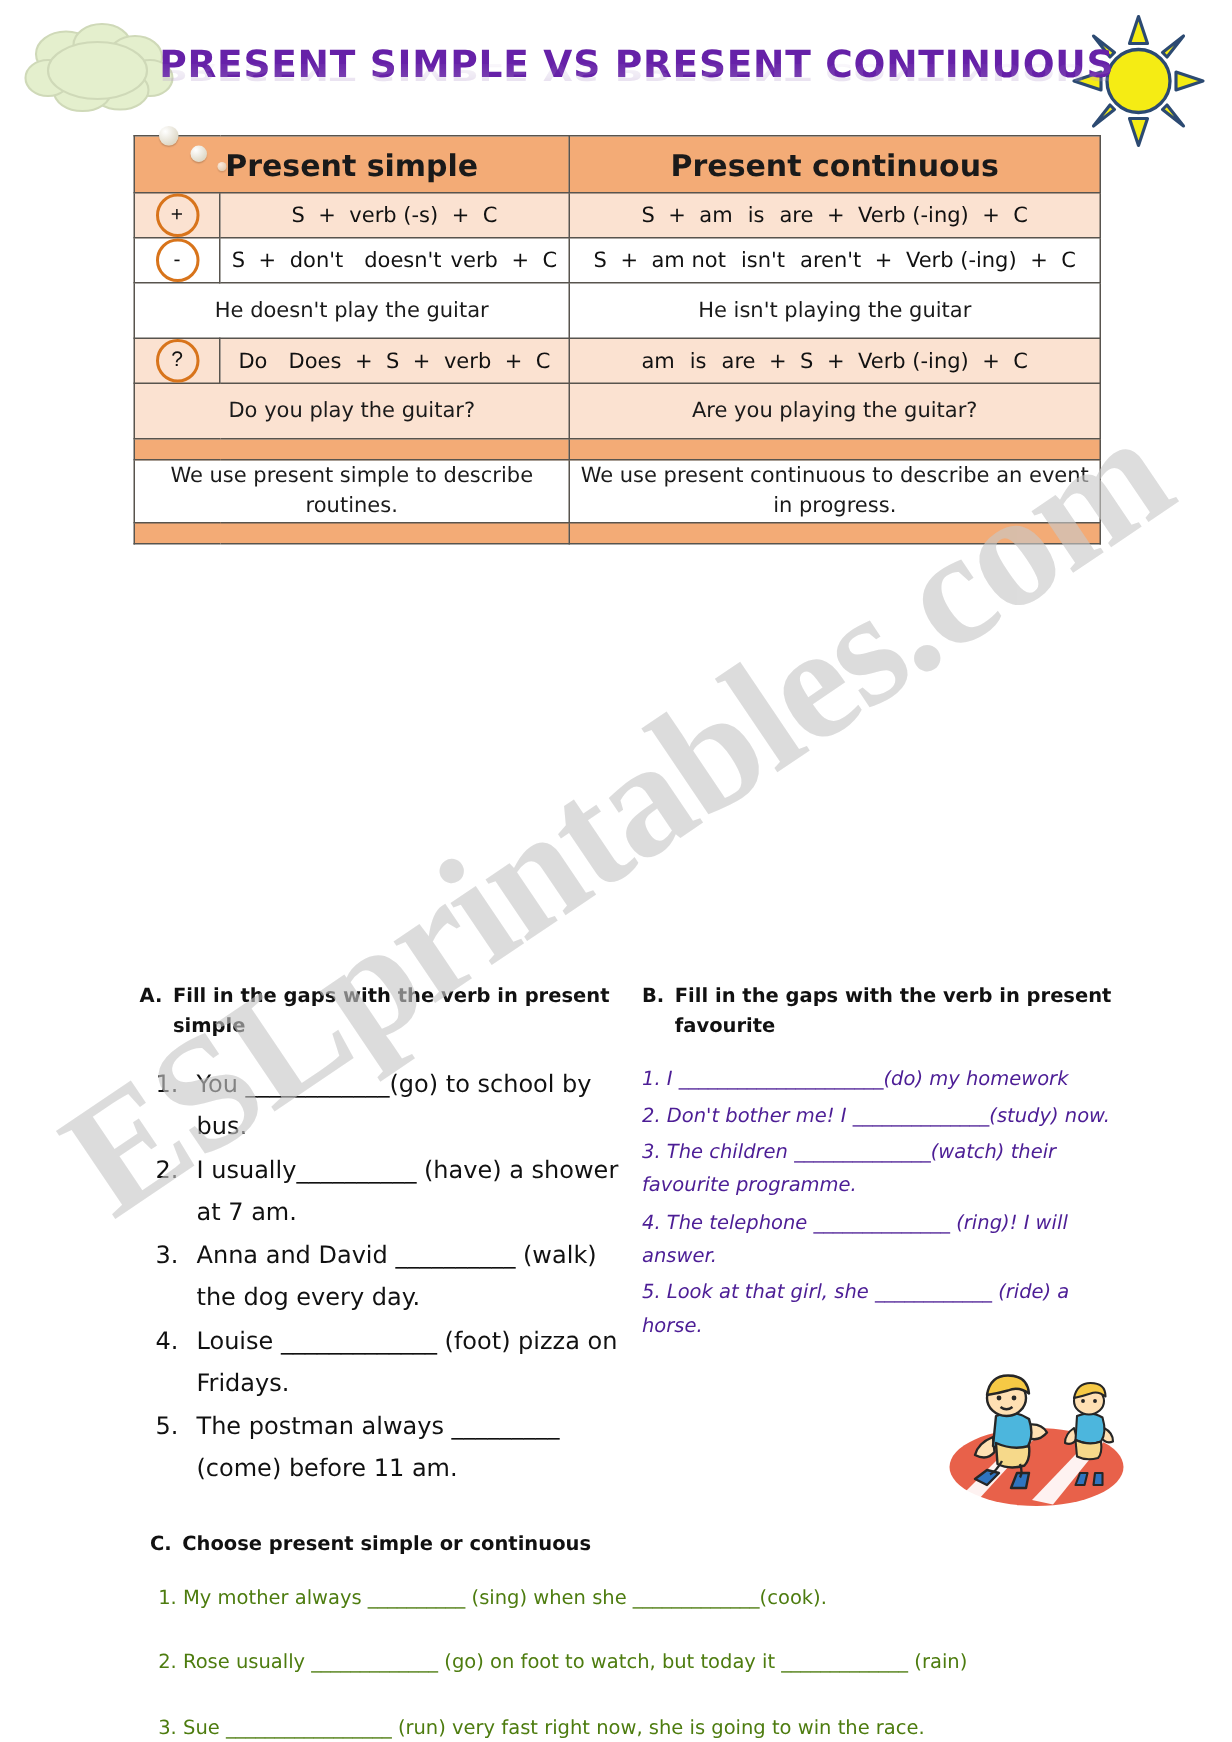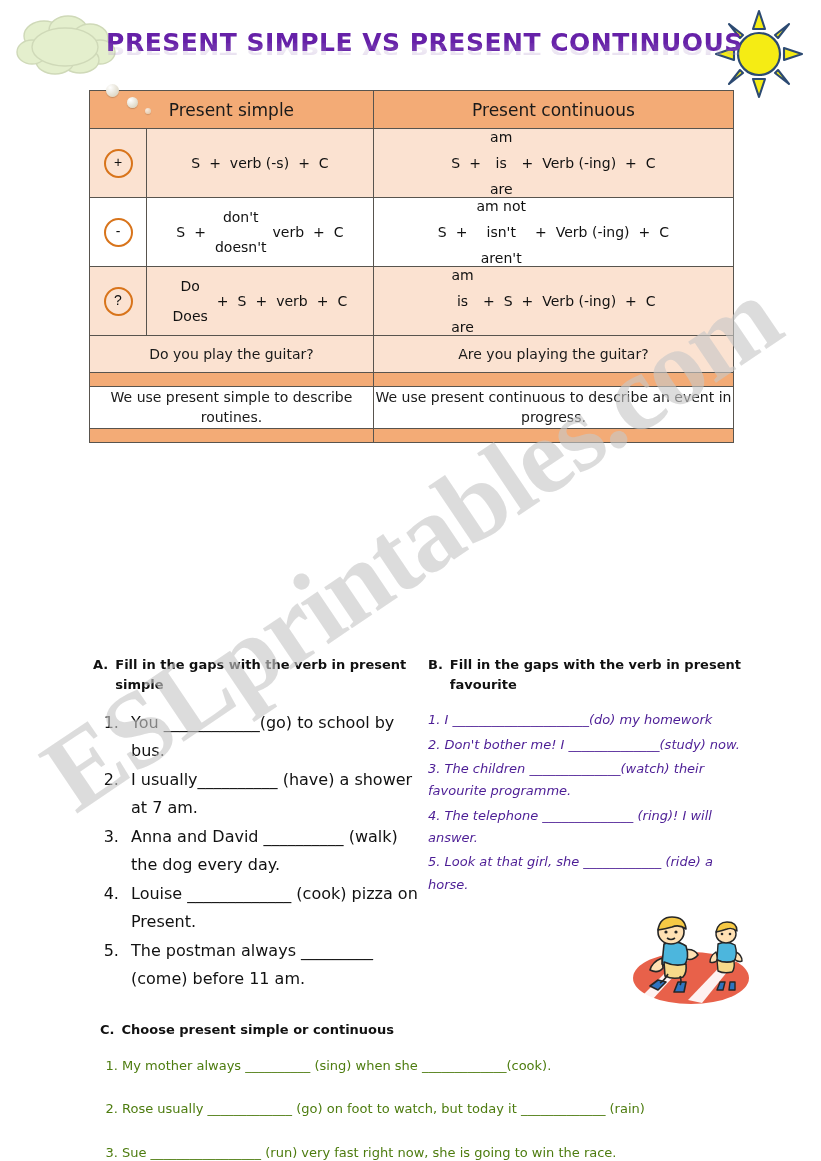--- a/index.html
+++ b/index.html
@@ -88,23 +88,24 @@
     z-index: 10;
   }
   #grammar-table td {
     border: 1px solid #58544e;
     padding: 0;
     vertical-align: middle;
   }
   .hdr-cell {
     background: #f3ab76;
     text-align: center;
-    font-size: 17px;
+    font-size: 20px;
     color: #1a1a1a;
     height: 37px;
+    font-weight: bold;
   }
   .peach { background: #fbe2d1; }
   .white { background: #ffffff; }
   .example-cell {
     text-align: center;
     font-size: 14px;
     color: #1a1a1a;
     height: 36px;
   }
   .formula-cell {
@@ -120,21 +121,21 @@
     border: 2px solid #d8741b;
     border-radius: 50%;
     line-height: 22px;
     text-align: center;
     font-size: 14px;
     color: #111;
     font-family: "Liberation Sans", sans-serif;
   }
 
   .f-row { display: flex; align-items: center; justify-content: center; gap: 6px; }
-  .f-stack { display: flex; flex-direction: column; align-items: center; gap: 10px; }
+  .f-stack { display: flex; flex-direction: row; align-items: center; gap: 10px; }
   .f-stack.tight { gap: 14px; }
   .f-item { white-space: nowrap; }
   .plus { padding: 0 3px; }
 
   .summary-strip { background: #f3ab76; height: 13px; }
   .summary-cell {
     background: #ffffff;
     text-align: center;
     font-size: 14px;
     line-height: 1.45;
@@ -330,20 +331,24 @@
             <span>aren't</span>
           </span>
           <span class="f-item plus">+</span>
           <span class="f-item">Verb (-ing)</span>
           <span class="f-item plus">+</span>
           <span class="f-item">C</span>
         </div>
       </td>
     </tr>
 
+    <tr>
+      <td class="white example-cell" colspan="2">He doesn't play the guitar</td>
+      <td class="white example-cell">He isn't playing the guitar</td>
+    </tr>
 
     <tr>
       <td class="peach sym-col">
         <span class="sym-circle">?</span>
       </td>
       <td class="peach formula-cell">
         <div class="f-row">
           <span class="f-stack tight">
             <span>Do</span>
             <span>Does</span>
@@ -401,21 +406,21 @@
 
     <div class="ex-col-a">
       <div class="ex-heading">
         <span class="letter">A.</span>
         <span class="htext">Fill in the gaps with the verb in present simple</span>
       </div>
       <ol class="ex-list">
         <li>You ____________(go) to school by bus.</li>
         <li>I usually__________ (have) a shower at 7 am.</li>
         <li>Anna and David __________ (walk) the dog every day.</li>
-        <li>Louise _____________ (cook) pizza on Present.</li>
+        <li>Louise _____________ (foot) pizza on Fridays.</li>
         <li>The postman always _________ (come) before 11 am.</li>
       </ol>
     </div>
 
     <div class="ex-col-b">
       <div class="ex-heading">
         <span class="letter">B.</span>
         <span class="htext">Fill in the gaps with the verb in present favourite</span>
       </div>
       <ul class="ex-list-b">

